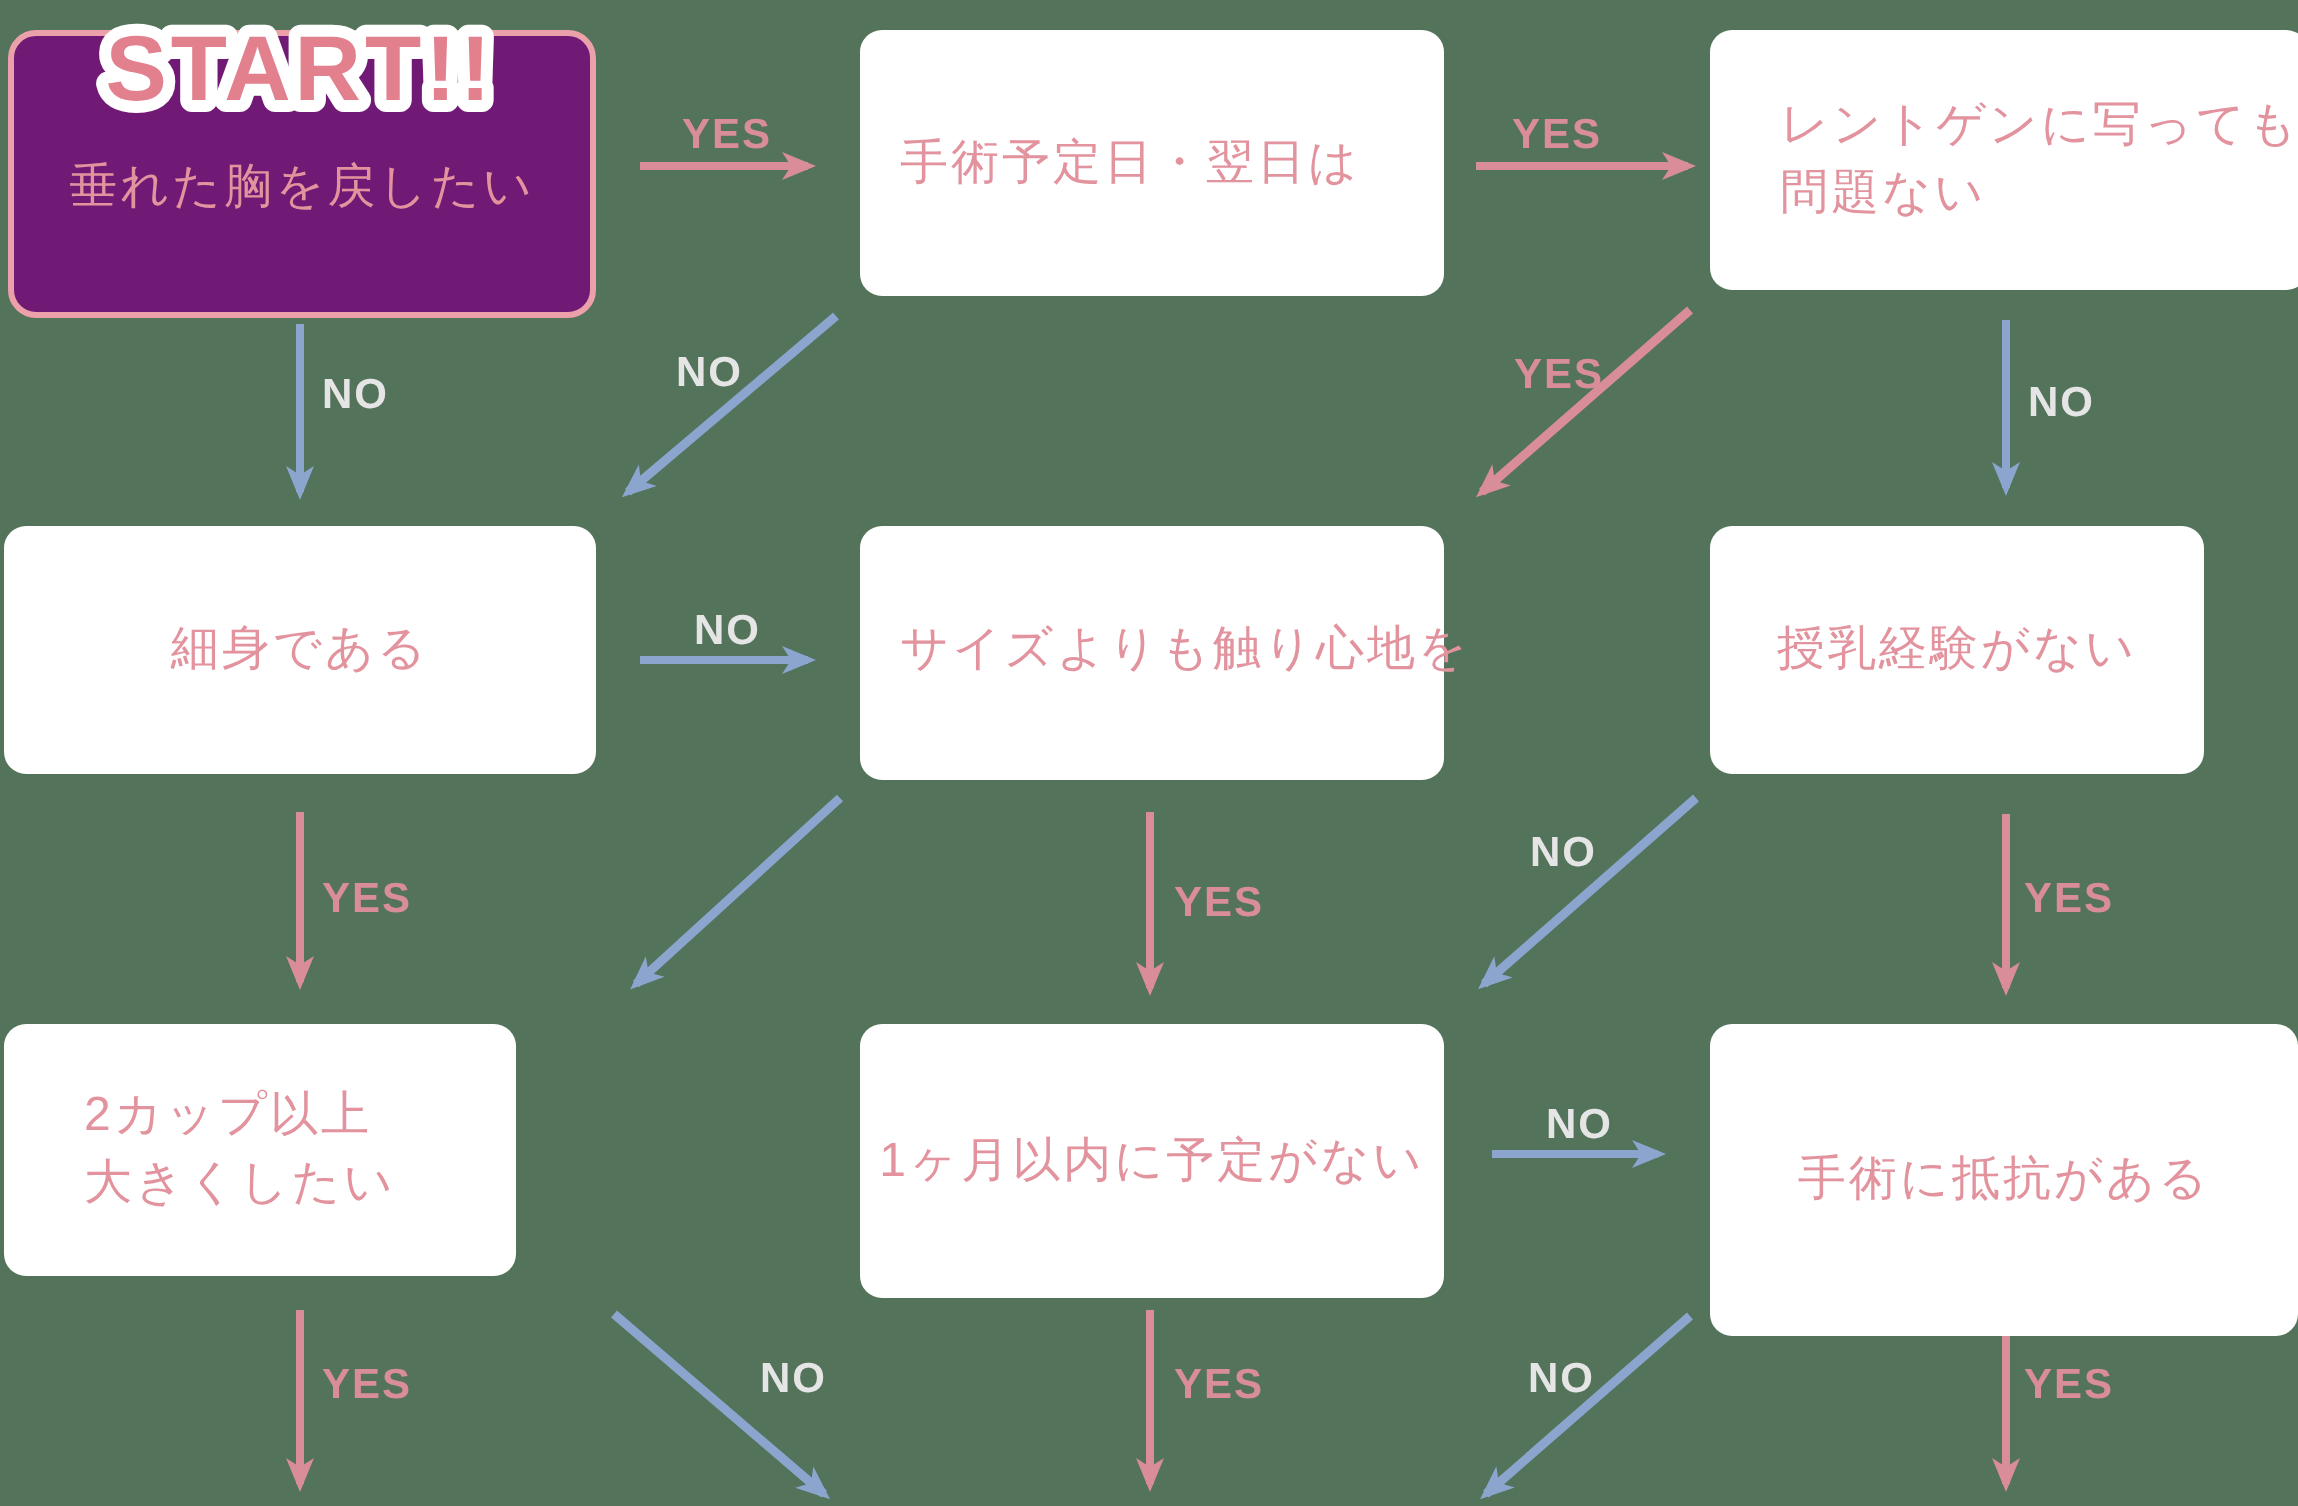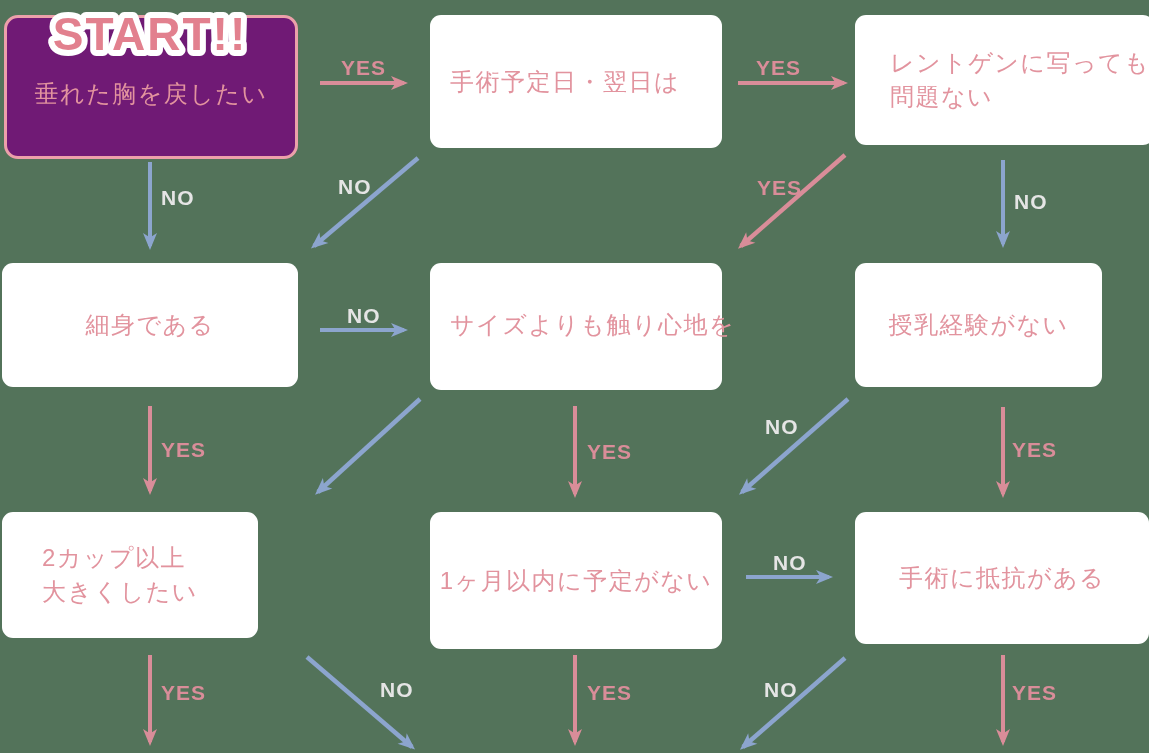--- a/index.html
+++ b/index.html
@@ -126,17 +126,17 @@
 
   <div class="box leftpad" style="left:2px;top:512px;width:216px;height:126px;padding-left:40px;">
     <div class="bline">2カップ以上</div>
     <div class="bline">大きくしたい</div>
   </div>
 
   <div class="box center" style="left:430px;top:512px;width:292px;height:137px;">
     <div class="bline">1ヶ月以内に予定がない</div>
   </div>
 
-  <div class="box center" style="left:855px;top:512px;width:294px;height:132px;">
+  <div class="box center" style="left:855px;top:512px;width:294px;height:156px;">
     <div class="bline">手術に抵抗がある</div>
   </div>
 
 </div>
 
 </body></html>

